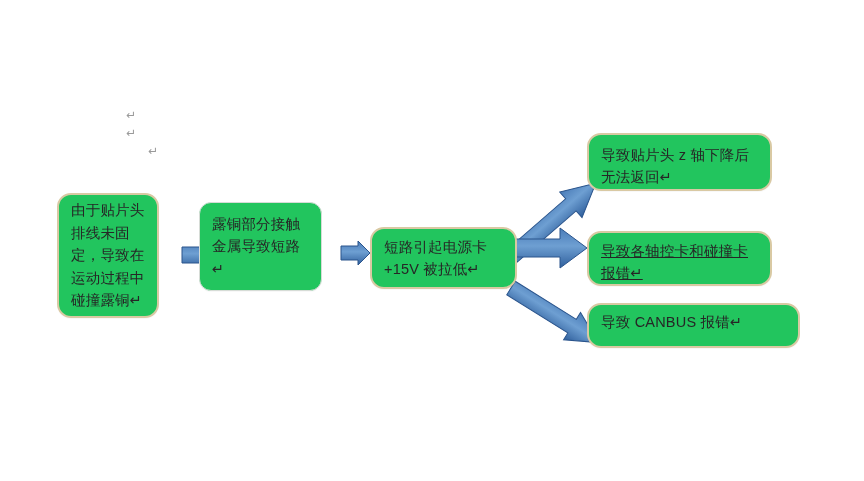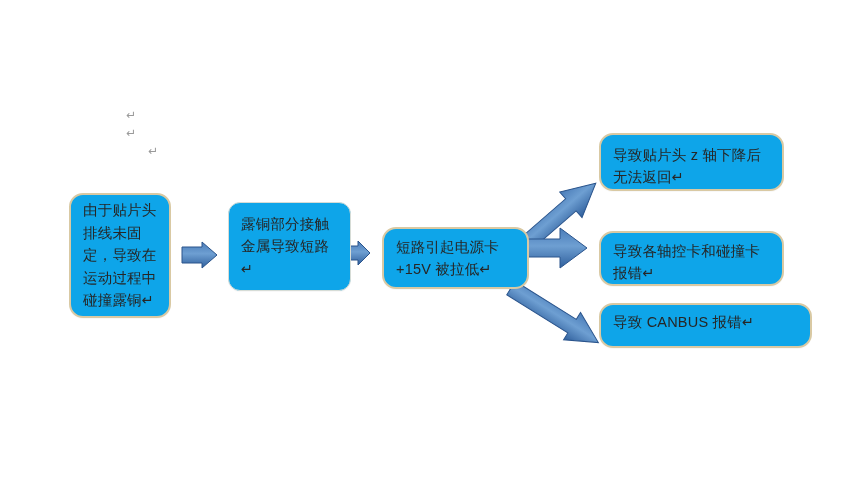--- a/index.html
+++ b/index.html
@@ -13,32 +13,31 @@
     height: 481px;
     background: #ffffff;
     overflow: hidden;
     font-family: "Liberation Sans", "DejaVu Sans", sans-serif;
   }
 
   
   .node {
     position: absolute;
     box-sizing: border-box;
-    background: #0ea5e9;
+    background: #22c55e;
     border: 2px solid #d9c9a3;
     border-radius: 14px;
     display: flex;
     align-items: center;
     color: #262626;
     font-size: 14.5px;
     line-height: 1.55;
     letter-spacing: 0.2px;
     padding: 6px 12px;
     box-shadow: 0 1px 1px rgba(0,0,0,0.03);
-    margin-left: 12px;
   }
   .node.plain {
     border: 1.5px solid #d6dcd6;
     border-radius: 12px;
   }
   .node .txt {
     width: 100%;
     white-space: pre-line;
   }
 
@@ -133,36 +132,36 @@
   </div>
 
   <div class="node" style="left:57px; top:193px; width:102px; height:125px;">
     <span class="txt">由于贴片头
 排线未固
 定，导致在
 运动过程中
 碰撞露铜↵</span>
   </div>
 
-  <div class="node plain" style="left:216px; top:202px; width:123px; height:89px;">
+  <div class="node plain" style="left:199px; top:202px; width:123px; height:89px;">
     <span class="txt">露铜部分接触
 金属导致短路↵</span>
   </div>
 
   <div class="node" style="left:370px; top:227px; width:147px; height:62px;">
     <span class="txt">短路引起电源卡
 +15V 被拉低↵</span>
   </div>
 
   <div class="node" style="left:587px; top:133px; width:185px; height:58px; align-items:flex-start; padding-top:9px;">
     <span class="txt">导致贴片头 z 轴下降后
 无法返回↵</span>
   </div>
 
-  <div class="node" style="left:587px; top:231px; width:185px; height:55px; align-items:flex-start; padding-top:7px;">
+  <div class="node" style="left:587px; top:231px; width:185px; height:55px; align-items:flex-start; padding-top:7px;text-decoration:underline;">
     <span class="txt">导致各轴控卡和碰撞卡
 报错↵</span>
   </div>
 
   <div class="node" style="left:587px; top:303px; width:213px; height:45px; align-items:flex-start; padding-top:6px;">
     <span class="txt">导致 CANBUS 报错↵</span>
   </div>
 
 </div>
 

